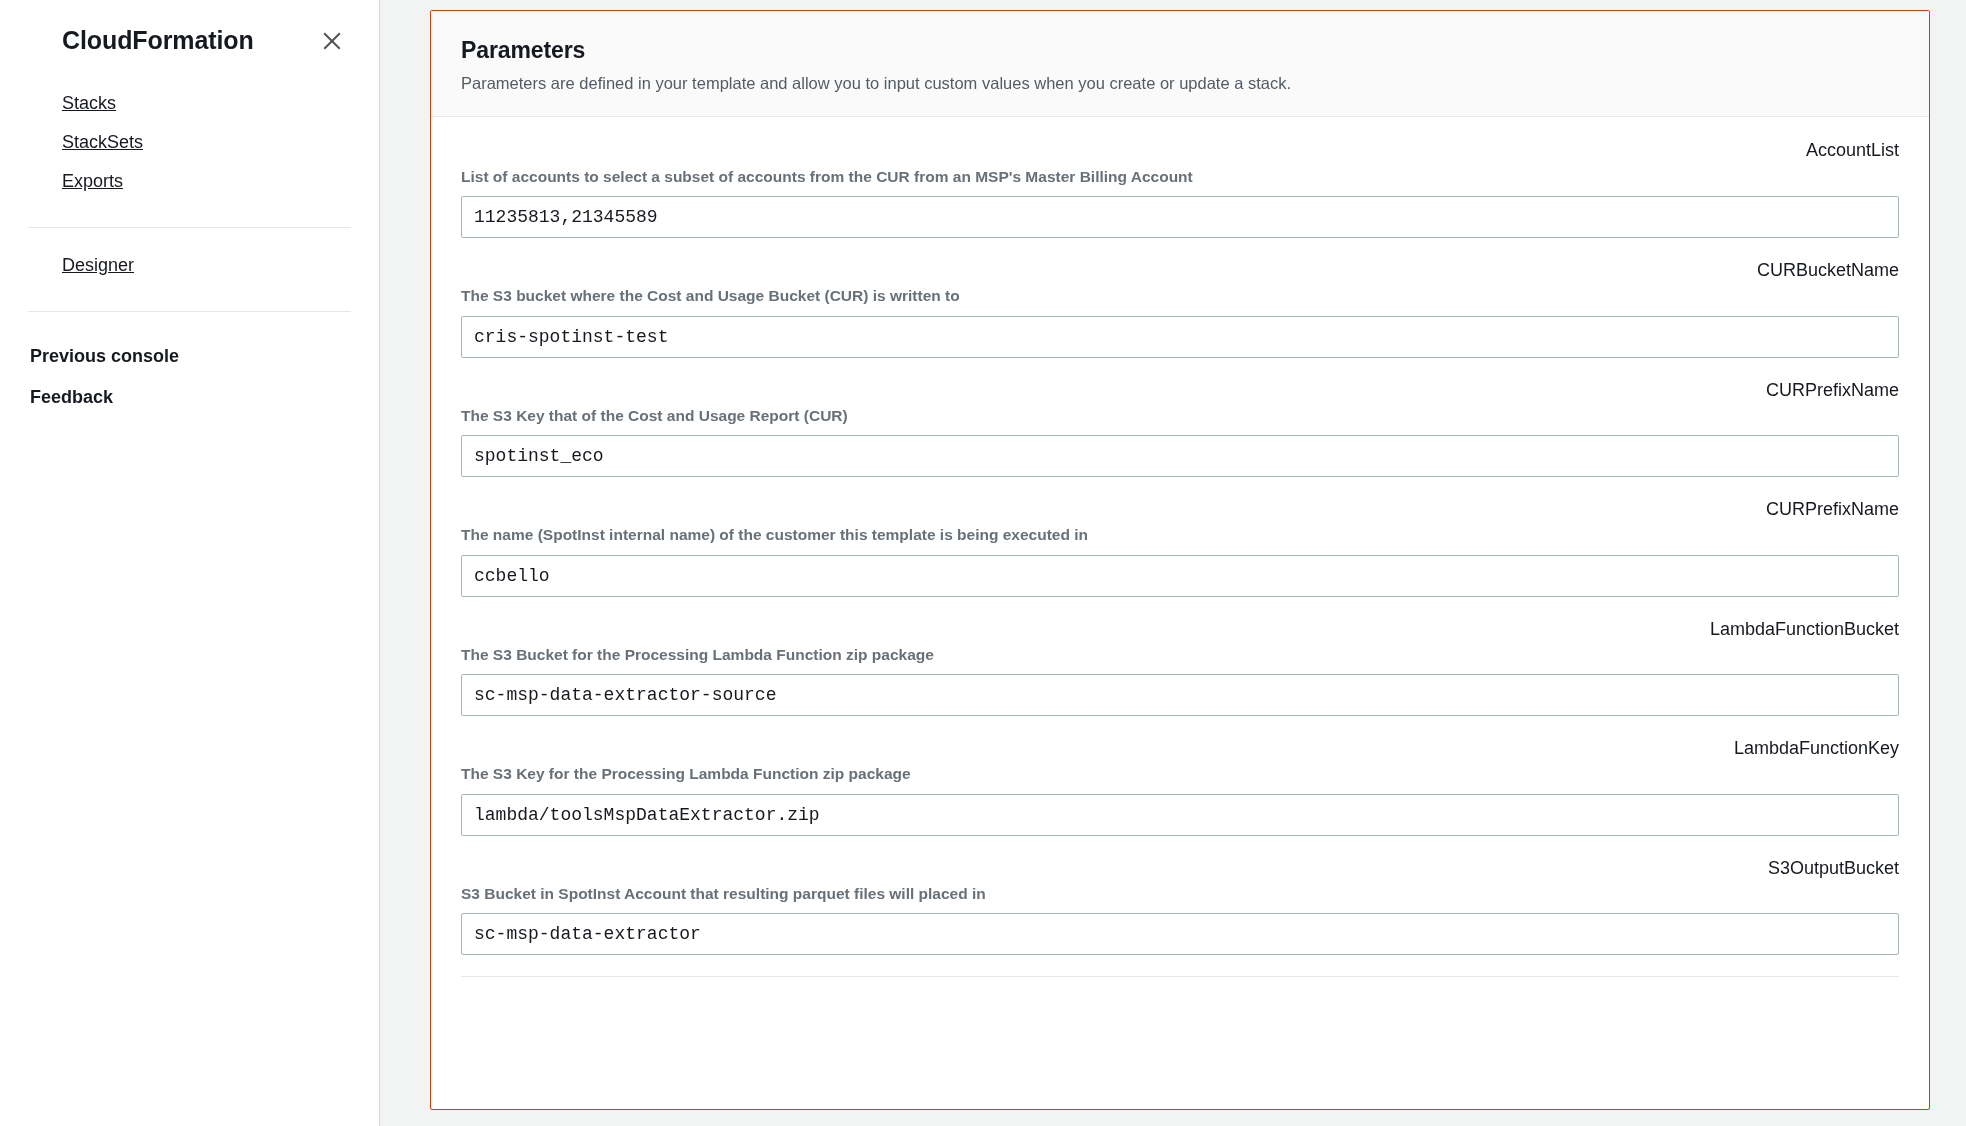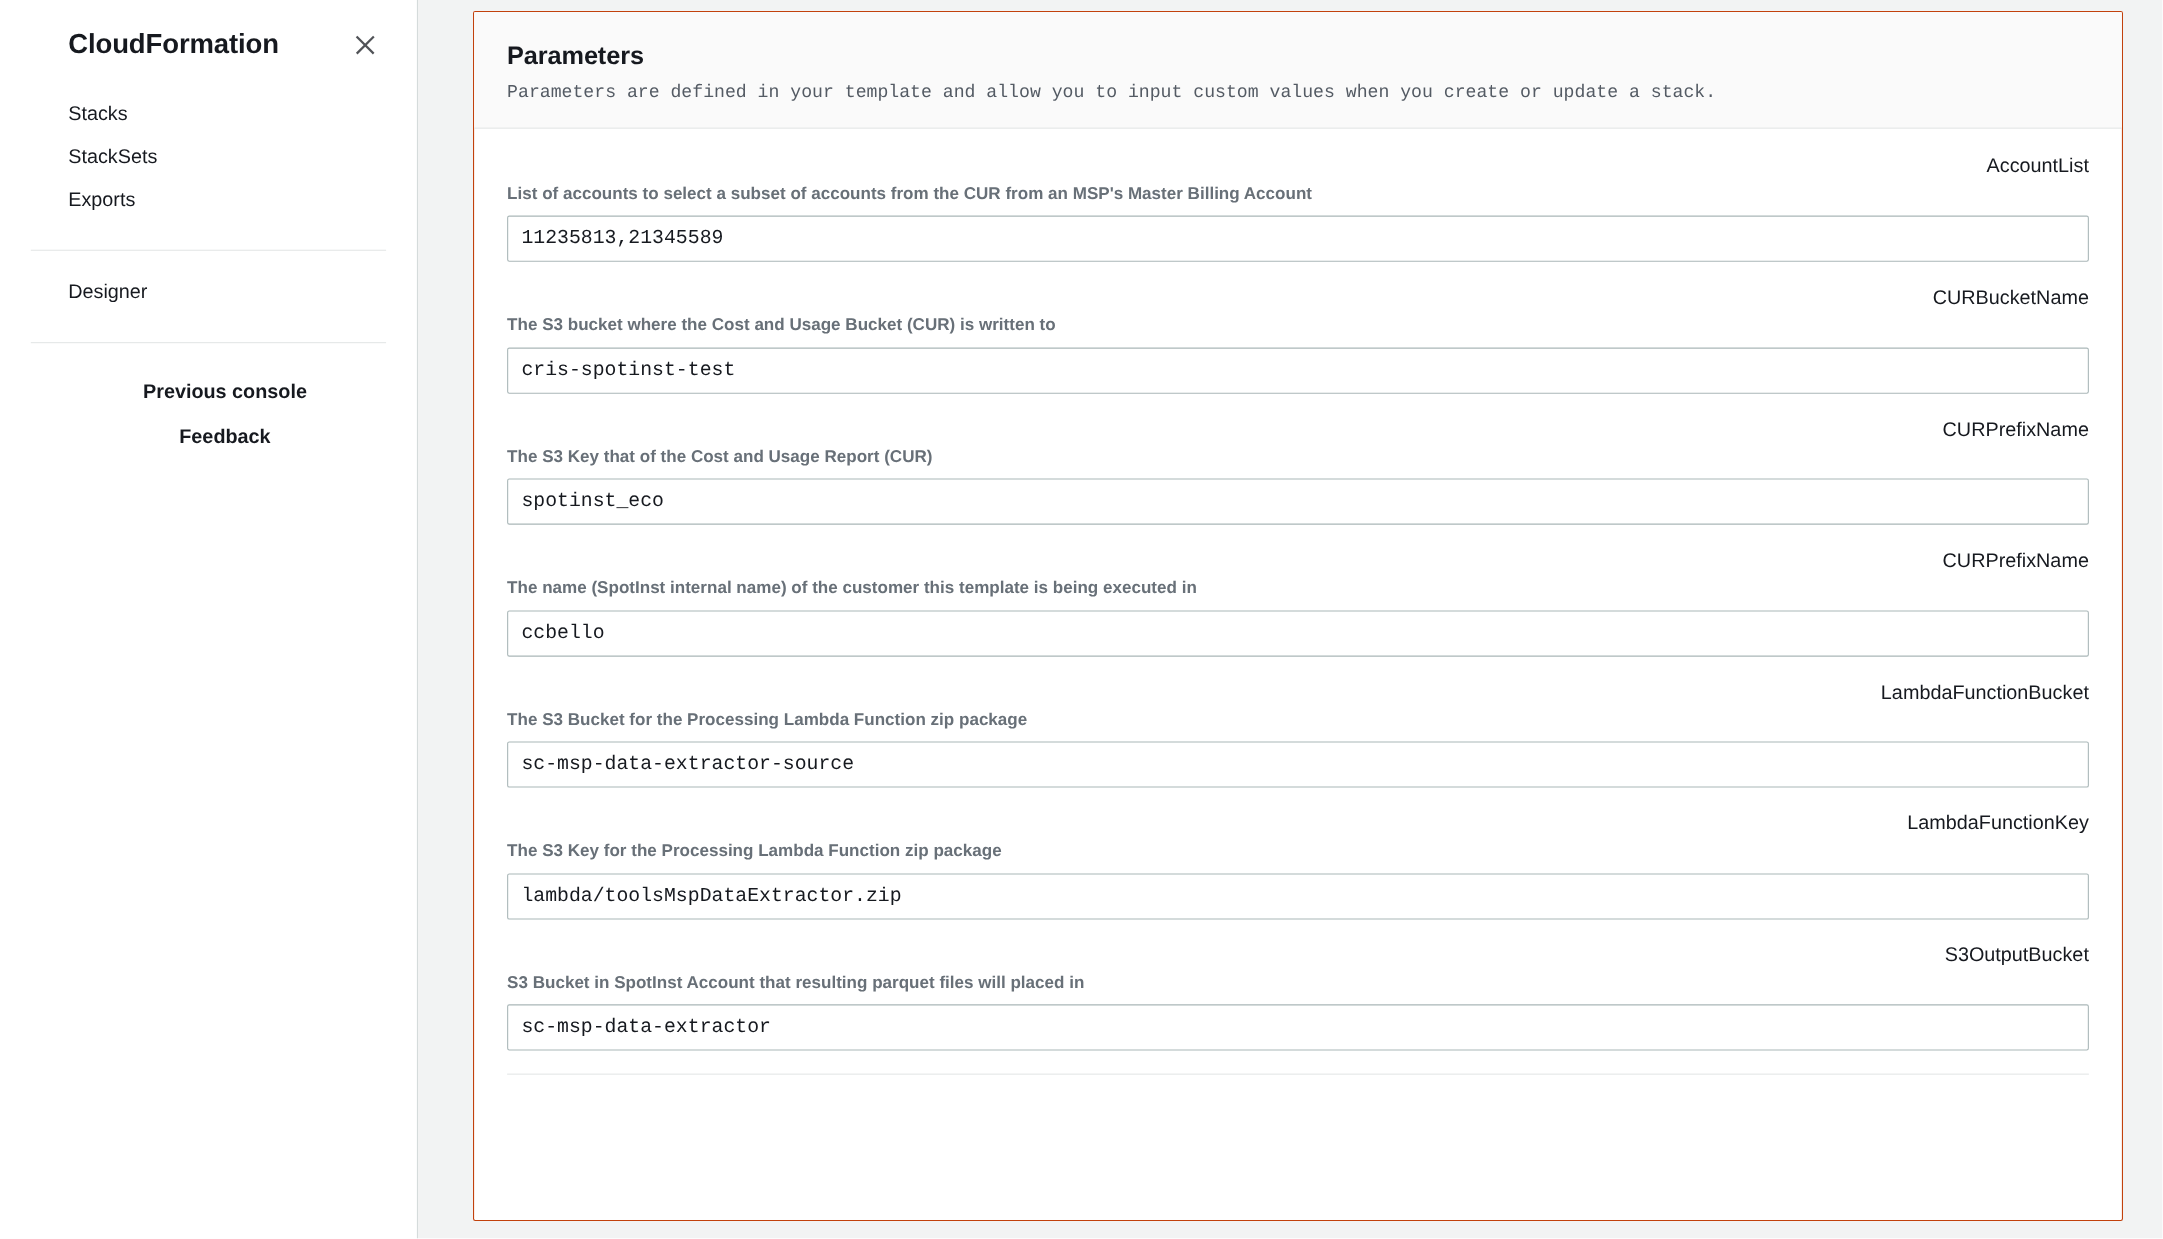--- a/index.html
+++ b/index.html
@@ -61,33 +61,33 @@
 
   .nav-group {
     padding: 6px 0 14px 0;
   }
   .nav-item {
     padding: 6px 0 7px 62px;
     font-size: 18px;
     color: #16191f;
     cursor: pointer;
     line-height: 1.45;
+    text-decoration: underline;
   }
   .nav-divider {
     height: 1px;
     background: #e4e7e7;
     margin: 12px 28px 12px 28px;
   }
   .nav-strong {
     padding: 10px 0 10px 30px;
     font-size: 18px;
     font-weight: bold;
     color: #16191f;
     cursor: pointer;
-    text-align: center;
   }
   .nav-gap { height: 12px; }
 
   
   .content {
     flex: 1 1 auto;
     height: 100%;
     background: #f2f3f3;
     padding: 10px 36px 0 50px;
     overflow: hidden;
@@ -108,21 +108,20 @@
     font-size: 23px;
     font-weight: bold;
     color: #16191f;
     margin: 0 0 9px 0;
     letter-spacing: -0.1px;
   }
   .panel-sub {
     font-size: 16.5px;
     color: #545b64;
     line-height: 1.3;
-    font-family: Liberation Mono, monospace;
   }
   .panel-body {
     padding: 22px 30px 10px 30px;
   }
 
   .field { margin-bottom: 21px; }
   .field-label {
     font-size: 18px;
     color: #16191f;
     margin-bottom: 4px;

